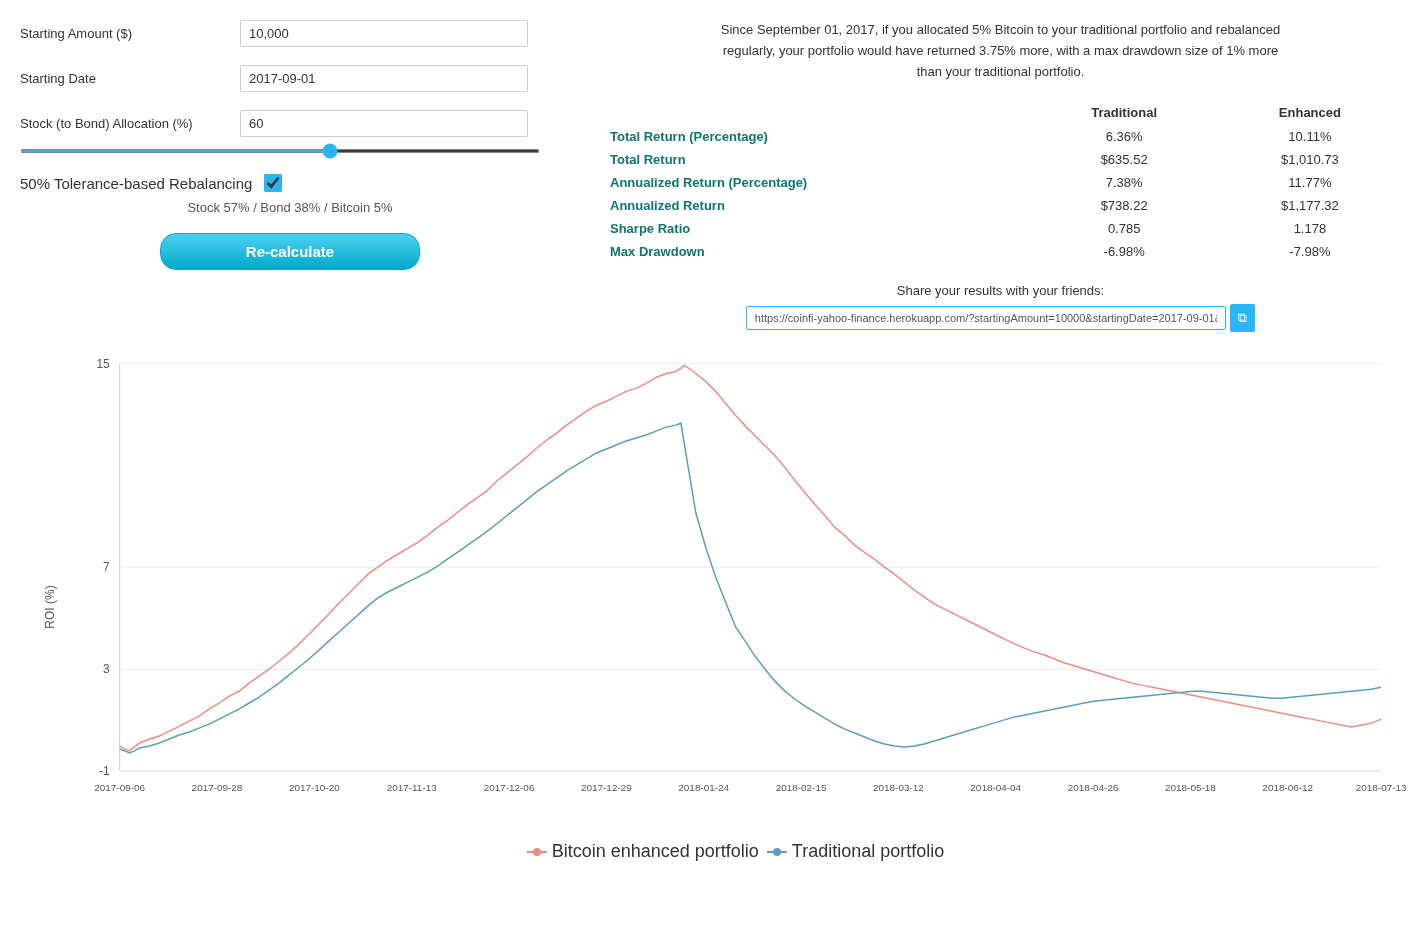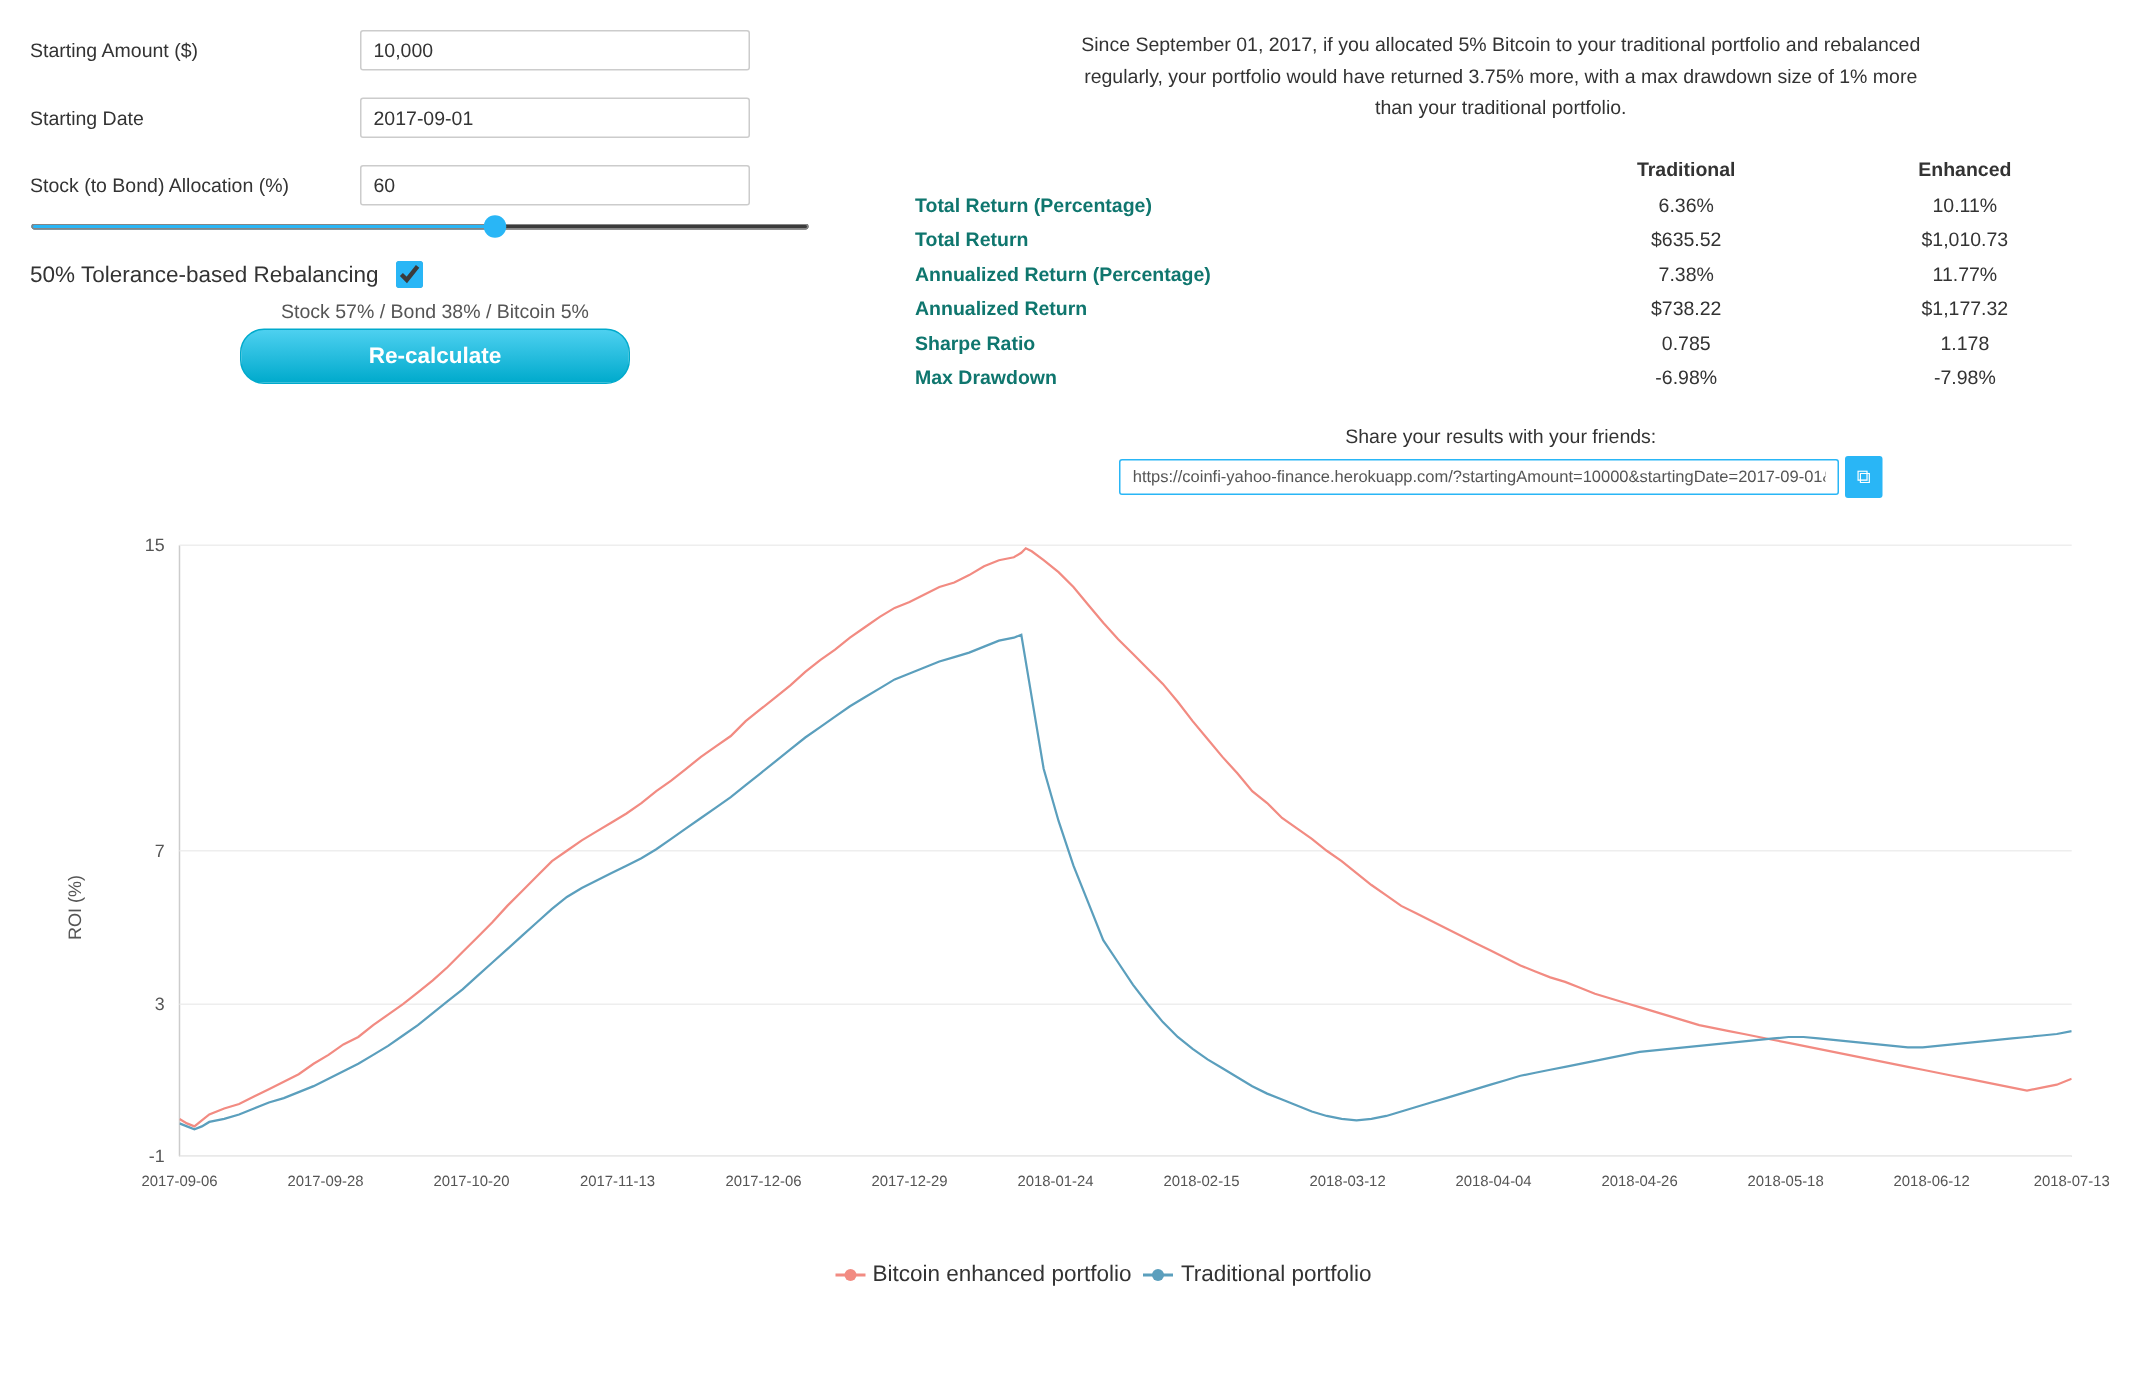--- a/index.html
+++ b/index.html
@@ -2,45 +2,45 @@
 <html><head>
   <meta charset="utf-8">
   <style>
     * { box-sizing: border-box; margin: 0; padding: 0; }
     body { font-family: Arial, sans-serif; font-size: 13px; background: #fff; color: #333; padding: 20px; }
     .main-layout { display: flex; gap: 40px; }
     .left-panel { width: 540px; flex-shrink: 0; }
     .right-panel { flex: 1; }
     .form-row { display: flex; align-items: center; margin-bottom: 18px; }
     .form-label { width: 220px; font-size: 13px; color: #333; }
-    .form-input { width: 260px; border: 1px solid #ccc; padding: 5px 8px; font-size: 13px; color: #333; border-radius: 2px; outline: none; }
+    .form-input { width: 288px; border: 1px solid #ccc; padding: 5px 8px; font-size: 13px; color: #333; border-radius: 2px; outline: none; }
     .slider-row { margin-bottom: 18px; }
     .slider-row .form-row { margin-bottom: 4px; }
     .slider-container { padding-left: 0; margin-bottom: 4px; }
     input[type=range] { width: 520px; height: 4px; accent-color: #29b6f6; cursor: pointer; }
     .checkbox-row { display: flex; align-items: center; gap: 12px; margin-bottom: 8px; }
     .checkbox-row label { font-size: 15px; color: #333; }
     input[type=checkbox] { width: 18px; height: 18px; accent-color: #29b6f6; cursor: pointer; }
-    .allocation-text { text-align: center; font-size: 13px; color: #555; margin-bottom: 4px; }
+    .allocation-text { text-align: center; font-size: 13px; color: #555; margin-bottom: 18px; }
     .recalc-btn { display: block; margin: 0 auto 10px auto; width: 260px; background: linear-gradient(to bottom, #4dd0f0, #00aacc); color: #fff; font-size: 15px; font-weight: bold; border: 1px solid #00aacc; border-radius: 16px; padding: 9px 0; cursor: pointer; text-align: center; }
 
     
     .summary-text { font-size: 13px; color: #333; text-align: center; line-height: 1.6; margin-bottom: 18px; max-width: 560px; margin-left: auto; margin-right: auto; }
     .results-table { width: 100%; border-collapse: collapse; margin-bottom: 20px; font-size: 13px; }
     .results-table th { font-weight: bold; text-align: center; padding: 5px 15px; }
     .results-table td { padding: 4px 10px; }
     .results-table td:first-child { font-weight: bold; color: #0f766e; }
     .results-table td:nth-child(2), .results-table td:nth-child(3) { text-align: center; color: #333; }
     .share-section { text-align: center; margin-bottom: 10px; }
     .share-label { font-size: 13px; color: #333; margin-bottom: 6px; }
     .share-url-row { display: flex; align-items: center; justify-content: center; gap: 4px; }
     .share-url-input { width: 480px; border: 1px solid #29b6f6; padding: 5px 8px; font-size: 11px; color: #555; border-radius: 2px; outline: none; }
     .copy-btn { background: #29b6f6; border: none; color: #fff; padding: 6px 8px; cursor: pointer; border-radius: 2px; font-size: 13px; }
     .chart-svg { width: 100%; overflow: visible; }
-    .chart-legend { display: flex; align-items: center; justify-content: center; gap: 8px; margin-top: 6px; font-size: 15px; text-align: right; }
+    .chart-legend { display: flex; align-items: center; justify-content: center; gap: 8px; margin-top: 6px; font-size: 18px; text-align: right; }
     .legend-item { display: flex; align-items: center; gap: 5px; }
   </style>
 </head>
 <body>
 
 <div class="main-layout">
 
   <div class="left-panel">
     <div class="form-row">
       <div class="form-label">Starting Amount ($)</div>

